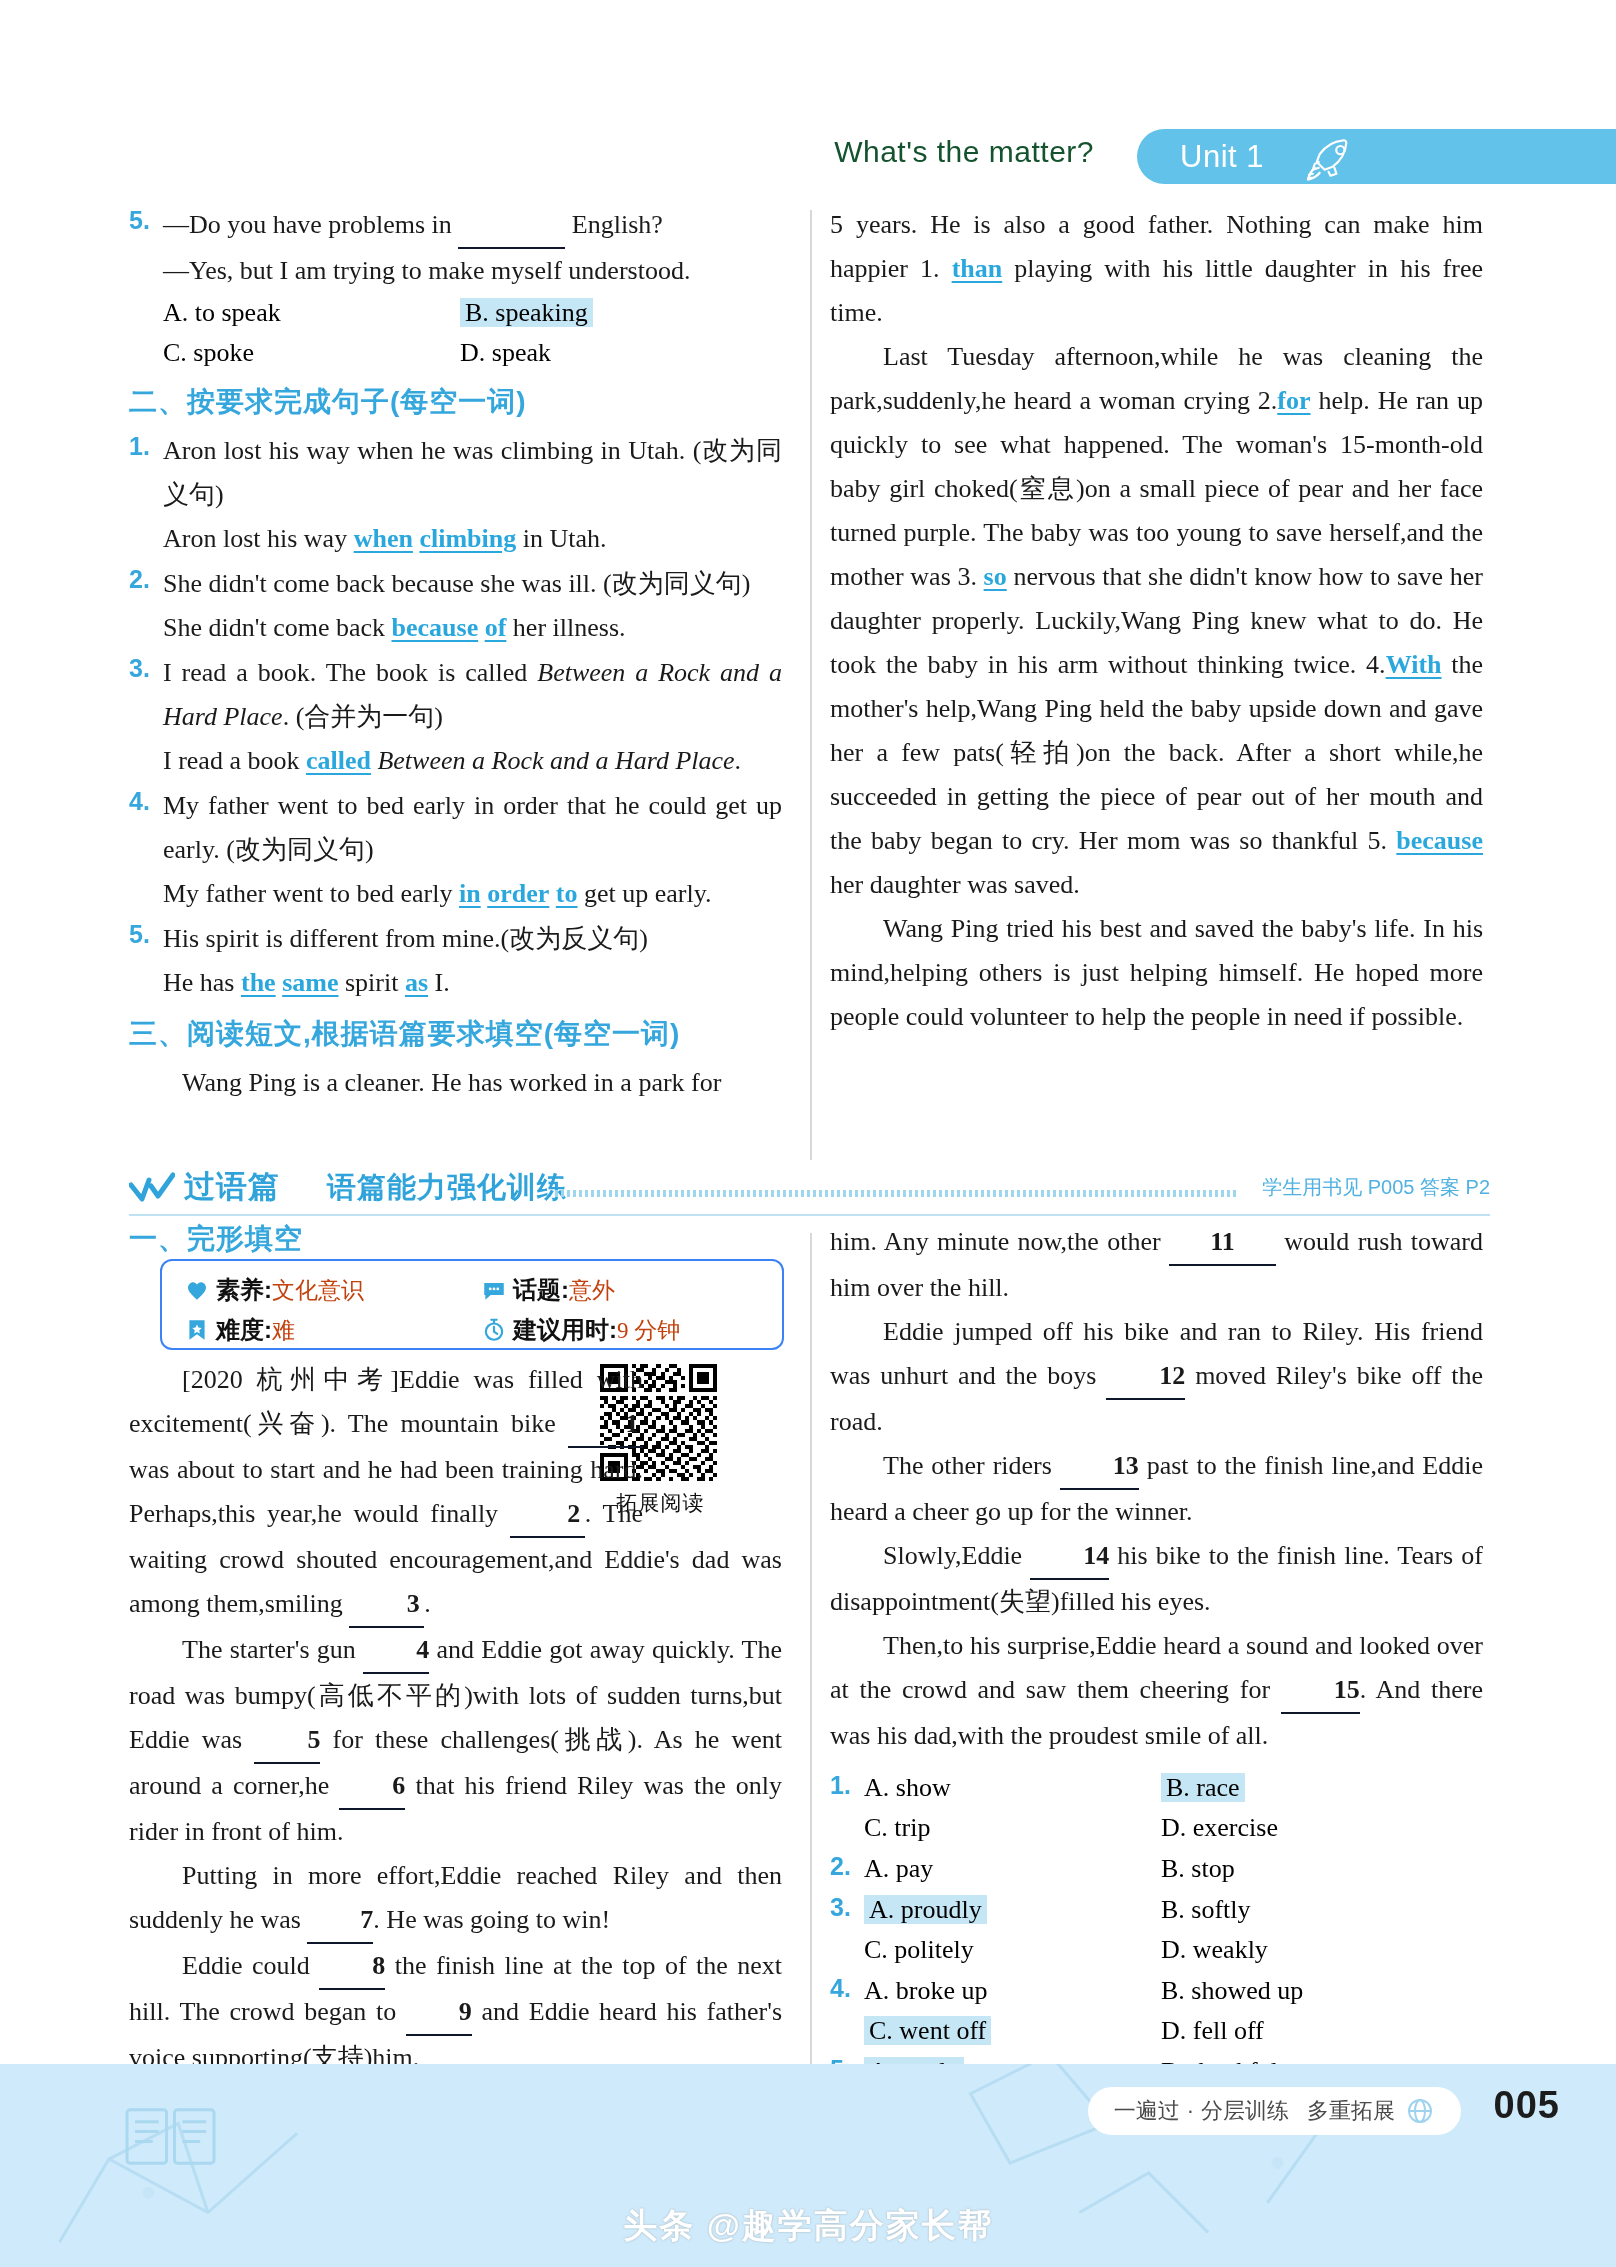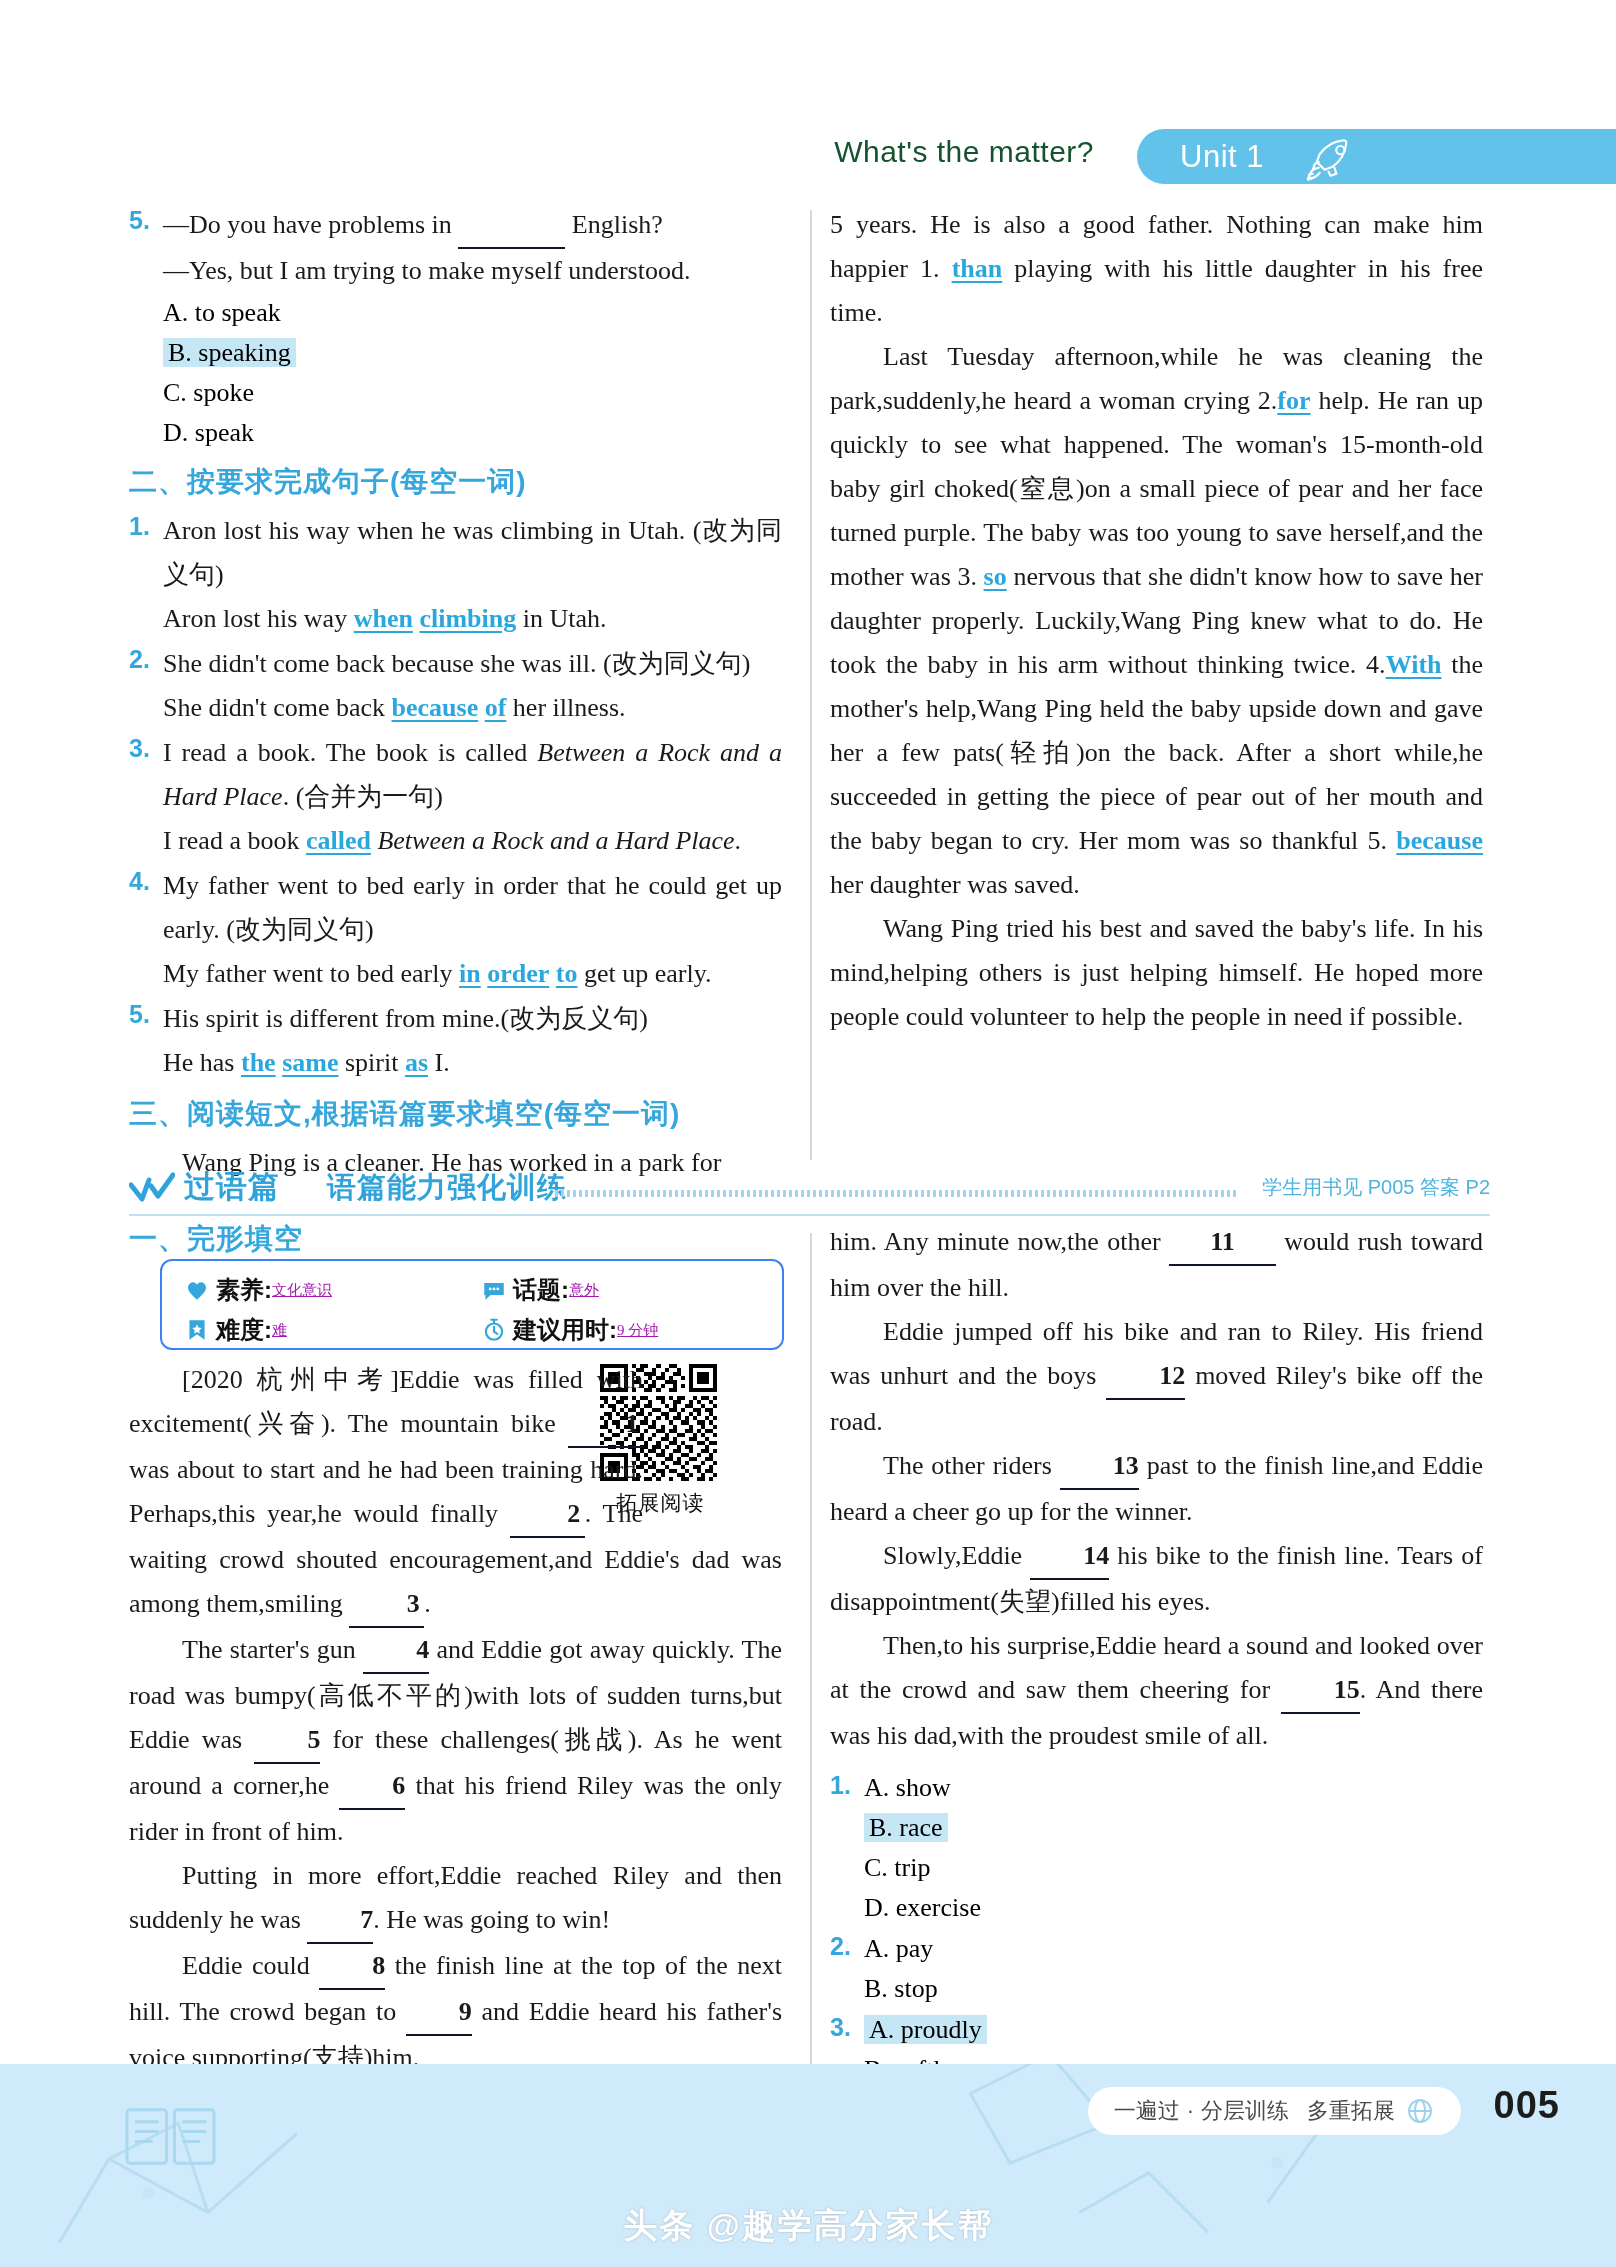--- a/index.html
+++ b/index.html
@@ -56,21 +56,21 @@
   .qrow { display:flex; margin-bottom:1px; }
   .qrow .qnum { flex:0 0 34px; padding-top:3px; }
   .qrow .qbody { flex:1 1 auto; }
 
   .ans {
     color:#2aa7dd; font-weight:bold; text-decoration:underline;
     text-underline-offset:4px;
   }
   .ital { font-style:italic; }
 
-  .opt-line { display:flex; font-size:26px; line-height:40px;flex-direction:column; }
+  .opt-line { display:flex; font-size:26px; line-height:40px; }
   .opt-a { width:297px; }
   .hl { background:#c5e6f5; padding:0 5px; }
 
   .sec-head {
     font-family:"Liberation Sans", sans-serif;
     font-weight:bold; color:#35a7dc; font-size:28px;
     letter-spacing:1px; margin:10px 0 8px;
   }
 
   
@@ -112,21 +112,21 @@
     border:2px solid #3b82f6; border-radius:12px;
     padding:9px 0 0 22px;
   }
   .info-row { display:flex; height:40px; align-items:center; }
   .info-cell { display:flex; align-items:center; width:297px; }
   .info-ico { width:26px; height:26px; margin-right:6px; flex:0 0 26px; }
   .info-lab {
     font-family:"Liberation Sans", sans-serif; font-weight:bold;
     font-size:24px; color:#111;
   }
-  .info-val { font-size:15px; color:#a21caf;text-decoration:underline; }
+  .info-val { font-size:23px; color:#c2410c; }
 
   
   .lcol { position:absolute; width:653px; }
   .lcol-left  { left:129px; top:1358px; }
   .lcol-right { left:830px; top:1220px; }
   .divider2 {
     position:absolute; left:810px; top:1233px; width:2px; height:921px;
     background:#d8d8d8;
   }
 

